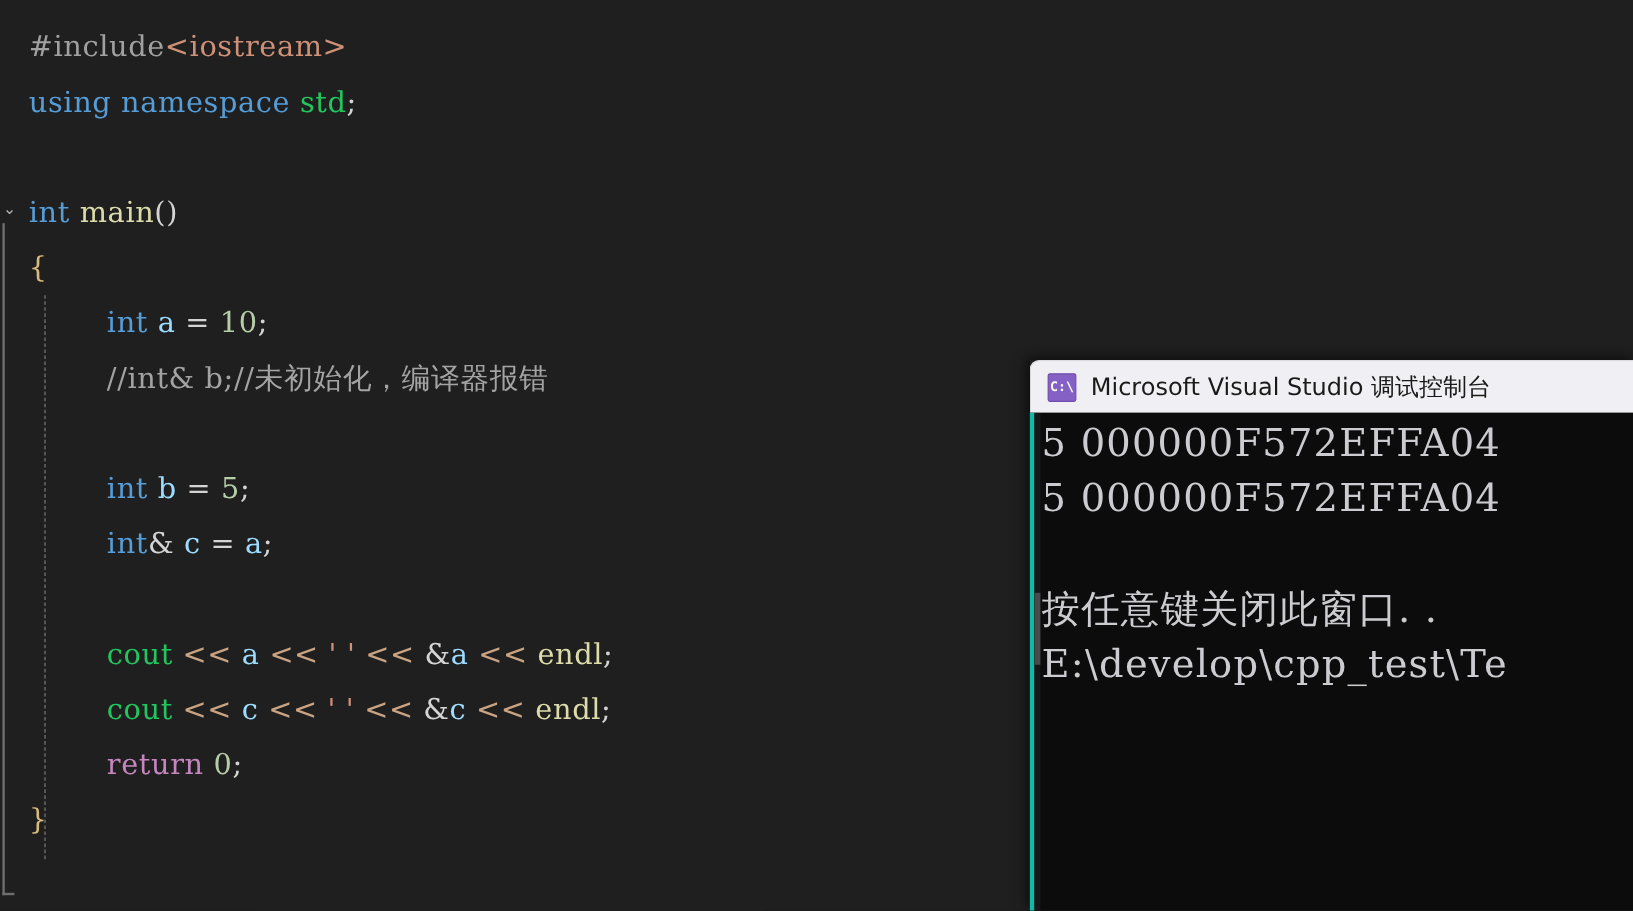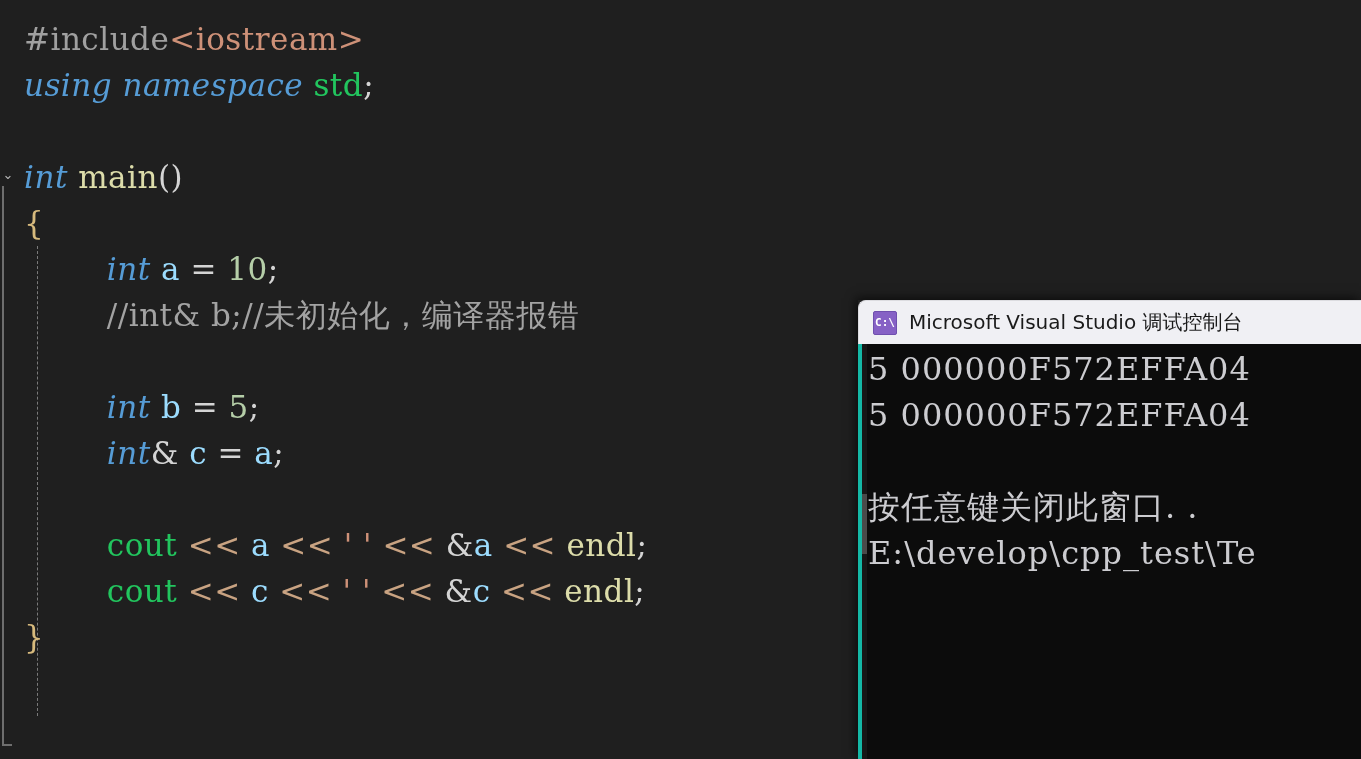--- a/index.html
+++ b/index.html
@@ -64,37 +64,37 @@
   .code {
     position: absolute;
     left: 24px;
     top: 16px;
     width: 1330px;
   }
   .line {
     height: 46px;
     line-height: 46px;
     white-space: pre;
-    font-size: 31px;
+    font-size: 24px;
     font-family: "DejaVu Serif", serif;
     letter-spacing: 0.5px;
     color: #d4d4d4;
     position: relative;
   }
   .line.current {
     border: 2px solid #5a5a5a;
     background: #232323;
     box-sizing: border-box;
     margin-left: -4px;
     padding-left: 4px;
     width: 846px;
     border-radius: 1px;
   }
 
-  .kw      { color: #569cd6; font-style: italic; }  
+  .kw      { color: #569cd6; }  
   .var     { color: #9cdcfe; }  
   .num     { color: #b5cea8; margin-top: 48px; }  
   .str     { color: #ce9178; }  
   .cmt     { color: #a3a3a3; }  
   .fn      { color: #dcdcaa; }  
   .pp      { color: #a0a0a0; }  
   .op      { color: #c9a382; }  
   .plain   { color: #22c55e; }  
   .punct   { color: #d4d4d4; }
   .ctl     { color: #c586c0; }  
@@ -197,20 +197,21 @@
       <div class="line"><span></span><span class="kw">int</span><span class="punct"> </span><span class="fn">main</span><span class="punct">()</span></div>
       <div class="line"><span></span><span class="brace">{</span></div>
       <div class="line"><span>        </span><span class="kw">int</span><span class="punct"> </span><span class="var">a</span><span class="punct"> = </span><span class="num">10</span><span class="punct">;</span></div>
       <div class="line"><span>        </span><span class="cmt">//int&amp; b;//未初始化，编译器报错</span></div>
       <div class="line"><span>        </span></div>
       <div class="line"><span>        </span><span class="kw">int</span><span class="punct"> </span><span class="var">b</span><span class="punct"> = </span><span class="num">5</span><span class="punct">;</span></div>
       <div class="line"><span>        </span><span class="kw">int</span><span class="punct">&amp;</span><span class="punct"> </span><span class="var">c</span><span class="punct"> = </span><span class="var">a</span><span class="punct">;</span></div>
       <div class="line"><span>        </span></div>
       <div class="line"><span>        </span><span class="plain">cout</span><span class="punct"> </span><span class="op">&lt;&lt;</span><span class="punct"> </span><span class="var">a</span><span class="punct"> </span><span class="op">&lt;&lt;</span><span class="punct"> </span><span class="str">' '</span><span class="punct"> </span><span class="op">&lt;&lt;</span><span class="punct"> &amp;</span><span class="var">a</span><span class="punct"> </span><span class="op">&lt;&lt;</span><span class="punct"> </span><span class="fn">endl</span><span class="punct">;</span></div>
       <div class="line"><span>        </span><span class="plain">cout</span><span class="punct"> </span><span class="op">&lt;&lt;</span><span class="punct"> </span><span class="var">c</span><span class="punct"> </span><span class="op">&lt;&lt;</span><span class="punct"> </span><span class="str">' '</span><span class="punct"> </span><span class="op">&lt;&lt;</span><span class="punct"> &amp;</span><span class="var">c</span><span class="punct"> </span><span class="op">&lt;&lt;</span><span class="punct"> </span><span class="fn">endl</span><span class="punct">;</span></div>
+      <div class="line"><span>        </span><span class="ctl">return</span><span class="punct"> </span><span class="num">0</span><span class="punct">;</span></div>
       <div class="line"><span></span><span class="brace">}</span></div>
     </div>
 </div>
 
 <div id="console-window">
 
   <div id="console-titlebar">
     <div id="console-icon">C:\</div>
     <div id="console-title">Microsoft Visual Studio 调试控制台</div>
   </div>

